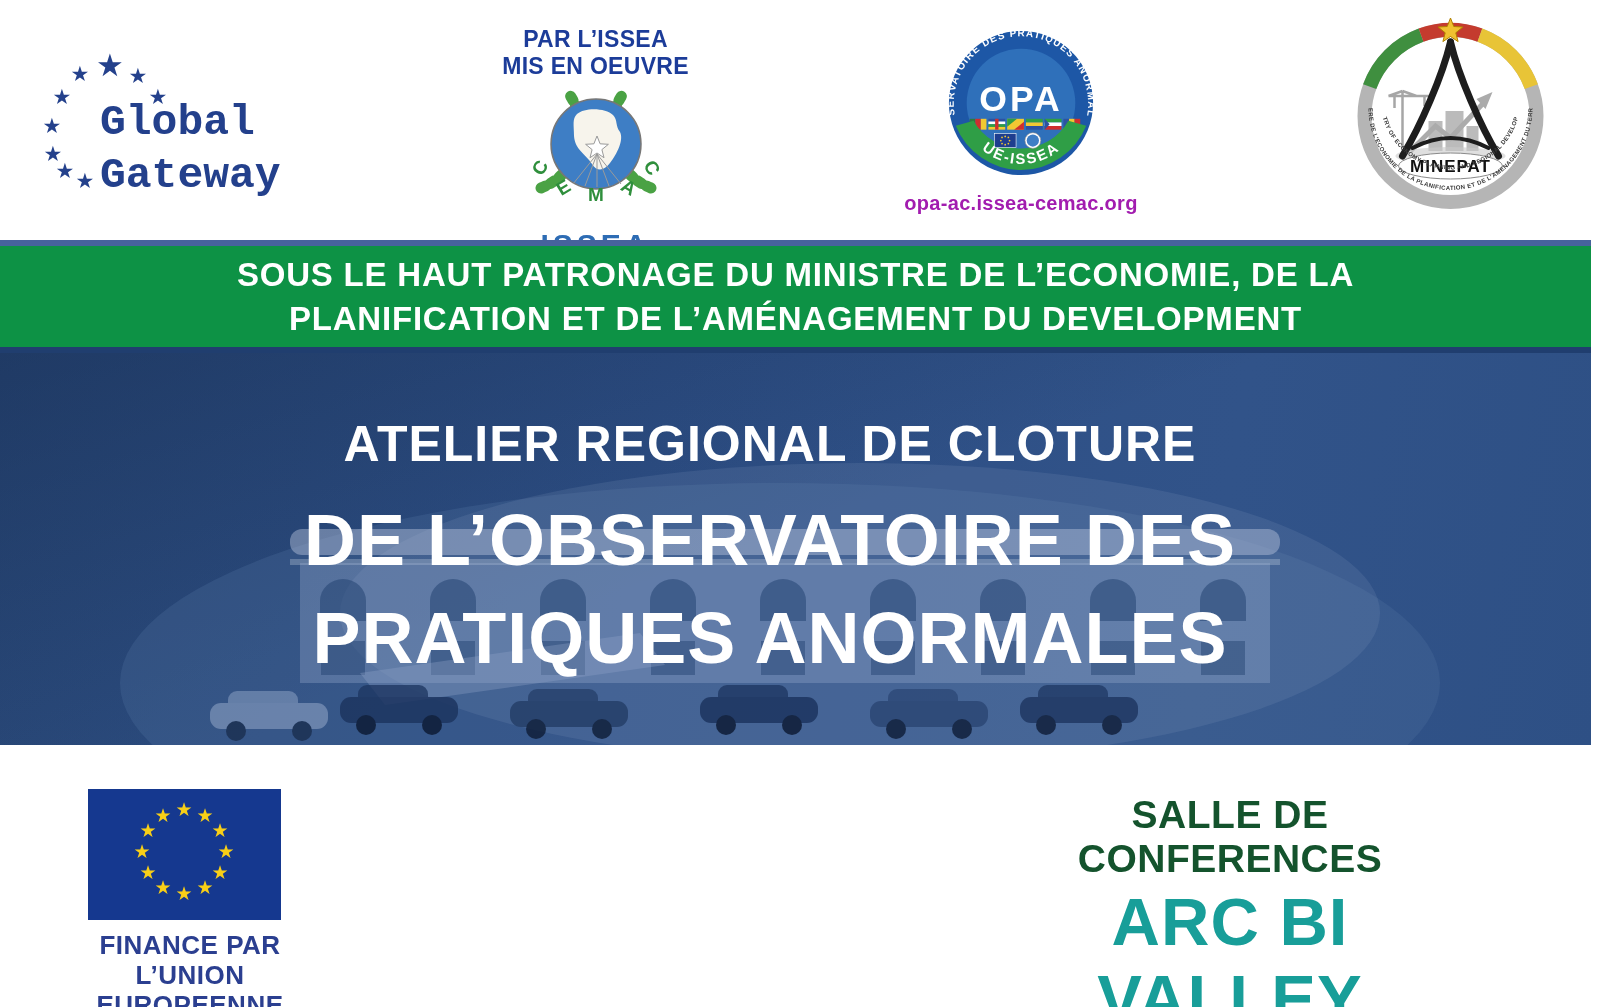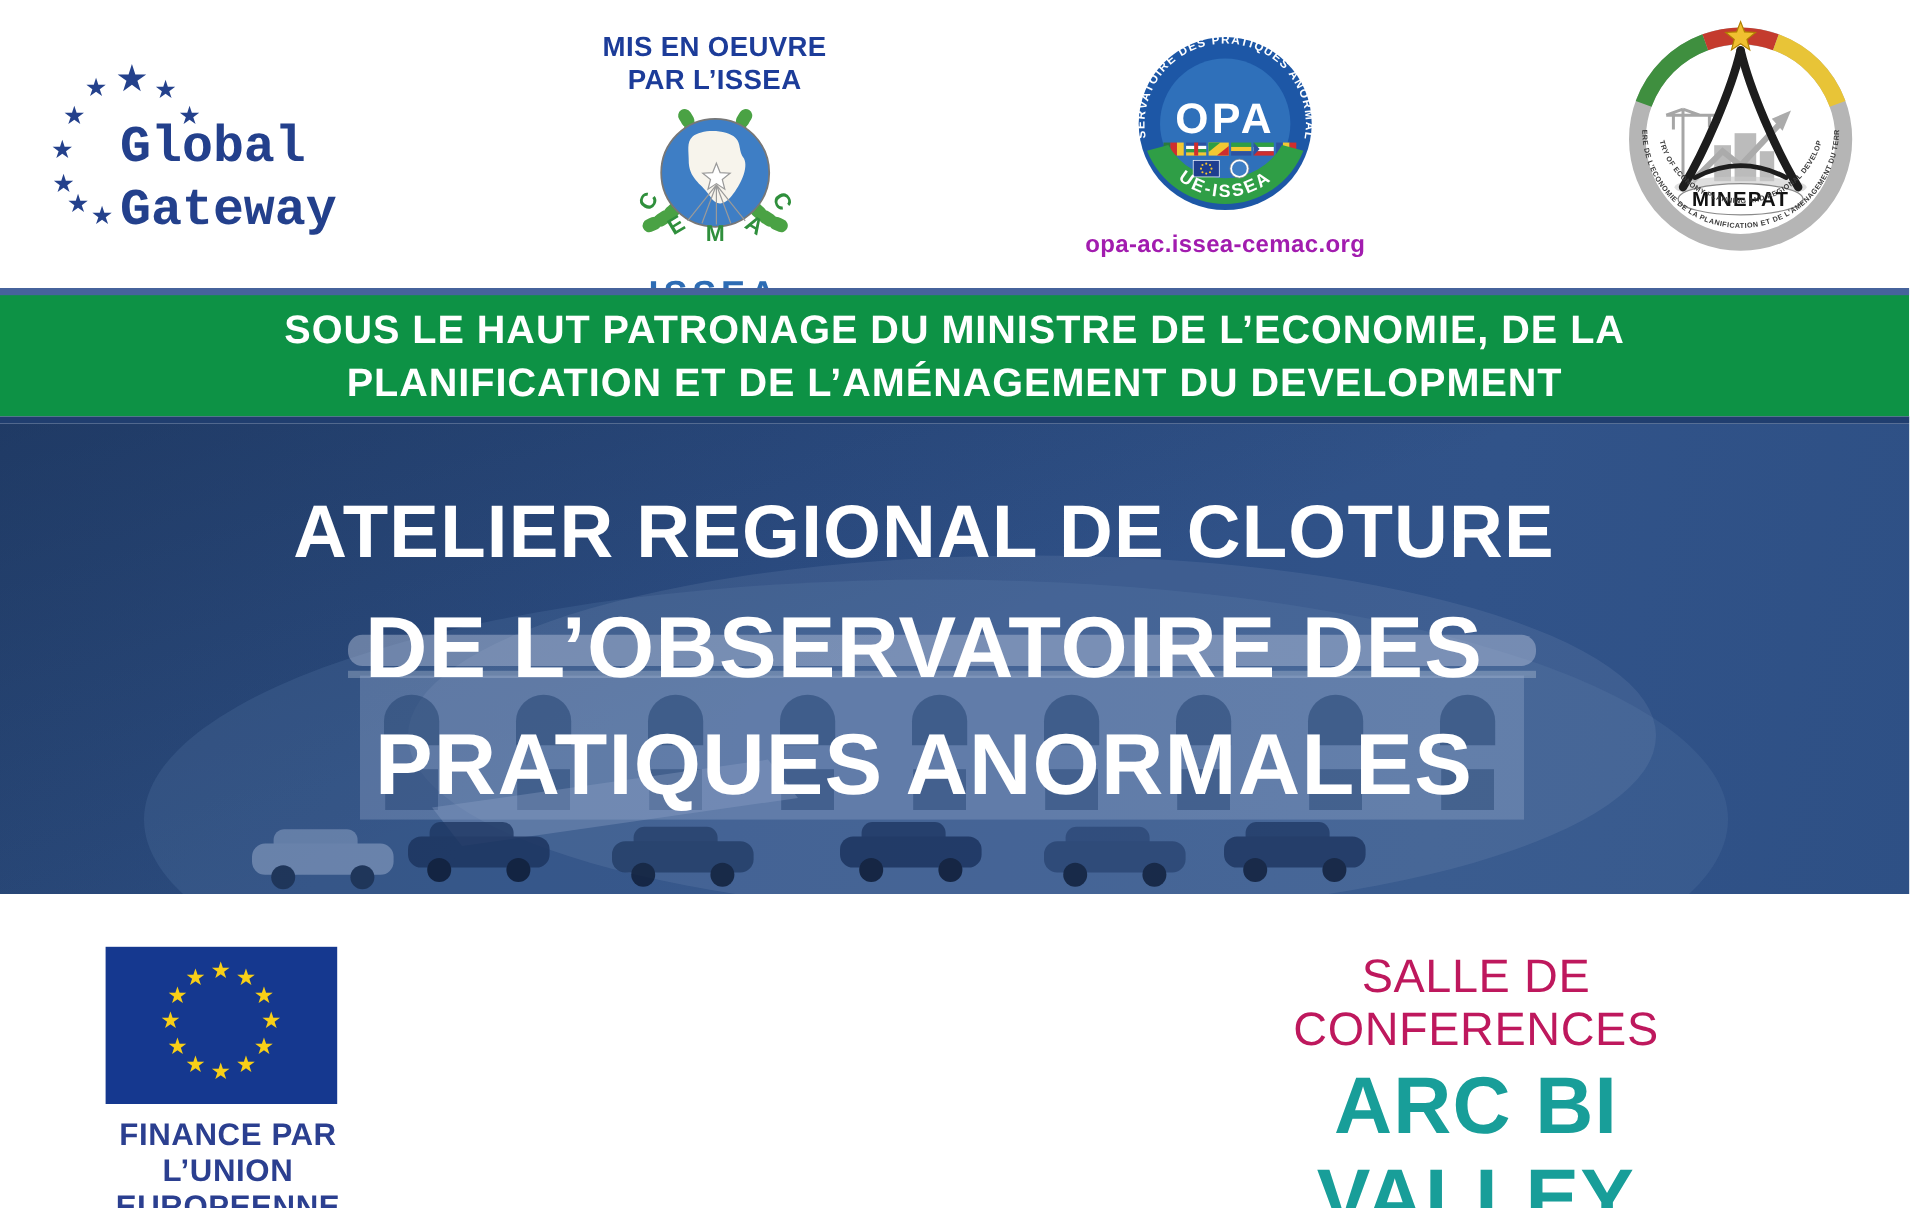--- a/index.html
+++ b/index.html
@@ -23,31 +23,31 @@
           border-top:6px solid #46639c;box-sizing:border-box;text-align:center;}
   .patronage-band .pline{color:#fff;font-weight:bold;font-size:33px;line-height:44px;letter-spacing:.8px;}
   .patronage-band .pline:first-child{margin-top:7px;}
   
   .hero-band{position:absolute;left:0;top:347px;width:1600px;height:398px;box-sizing:border-box;
           border-top:6px solid #203e6f;
           background:linear-gradient(100deg,#294878 0%,#2d4e84 40%,#315389 75%,#2e5085 100%);overflow:hidden;}
   .hero-shade{position:absolute;inset:0;background:linear-gradient(160deg,rgba(16,36,70,.38),rgba(16,36,70,0) 48%);}
   .building-svg{position:absolute;left:0;top:0;width:1600px;height:392px;}
   .hero-title{position:absolute;left:45px;top:44px;width:1450px;text-align:center;color:#fff;font-weight:bold;}
-  .hero-title .t1{font-size:62px;line-height:94px;letter-spacing:1px;}
+  .hero-title .t1{font-size:50px;line-height:94px;letter-spacing:1px;}
   .hero-title .t2,.hero-title .t3{font-size:72px;line-height:98px;letter-spacing:1px;}
   .right-sliver{position:absolute;right:0;top:240px;width:9px;height:505px;background:#fff;}
   
   .footer{position:absolute;left:0;top:745px;width:1600px;height:262px;background:#fff;}
   .eu-flag{position:absolute;left:88px;top:44px;width:193px;height:131px;background:#15388f;}
   .eu-star{position:absolute;color:#f8cf17;font-size:19px;line-height:20px;width:20px;text-align:center;}
   .eu-caption{position:absolute;left:40px;top:185px;width:300px;text-align:center;
           color:#2b3f90;font-weight:bold;font-size:26px;line-height:30px;letter-spacing:.5px;}
   .venue-block{position:absolute;left:980px;top:48px;width:500px;text-align:center;}
-  .venue-hall{color:#be185d;font-weight:normal;font-size:39px;letter-spacing:.5px;}
+  .venue-hall{color:#14532d;font-weight:bold;font-size:39px;letter-spacing:.5px;}
   .venue-name{color:#189e99;font-weight:bold;font-size:67px;letter-spacing:1px;margin-top:2px;}
 </style>
 </head>
 <body>
 
 <div class="poster">
 
   <header class="top-band">
 
     <div class="gg-logo">
@@ -61,22 +61,22 @@
       <span class="gg-star" style="left:24px;top:120px">★</span>
       <span class="gg-star" style="left:44px;top:130px">★</span>
       <div class="gg-text">
         <div>Global</div>
         <div>Gateway</div>
       </div>
     </div>
 
     <div class="issea-block">
       <div class="issea-caption">
+        <div>PAR L’ISSEA</div>
         <div>MIS EN OEUVRE</div>
-        <div>PAR L’ISSEA</div>
       </div>
       <svg width="170" height="150" viewBox="0 0 170 150">
         <path d="M30,108 A62 62 0 0 0 58,14" stroke="#4aa244" stroke-width="11" stroke-dasharray="5 5.5" fill="none" stroke-linecap="round"></path>
         <path d="M140,108 A62 62 0 0 1 112,14" stroke="#4aa244" stroke-width="11" stroke-dasharray="5 5.5" fill="none" stroke-linecap="round"></path>
         <circle cx="85" cy="64" r="45" fill="#3e7ec5" stroke="#777" stroke-width="1.5"></circle>
         <path d="M66,34 C74,27 95,28 102,35 C107,40 104,46 109,52 C113,60 106,74 99,83 C93,91 86,92 81,84 C75,74 64,70 63,56 C63,45 61,39 66,34 Z" fill="#f7f4ec"></path>
         <polygon points="86,56 89.1,63.8 97.4,64.3 90.9,69.6 93,77.7 86,73 79,77.7 81.1,69.6 74.6,64.3 82.9,63.8" fill="#fff" stroke="#999" stroke-width="1"></polygon>
         <path d="M86,74 L62,104 M86,74 L74,106 M86,74 L86,107 M86,74 L98,106 M86,74 L110,104" stroke="#9a9a9a" stroke-width="1" fill="none"></path>
         <text transform="translate(34.7,90.7) rotate(-62)" text-anchor="middle" font-size="19" font-weight="bold" fill="#2f8f3c">C</text>
         <text transform="translate(55.6,112.9) rotate(-31)" text-anchor="middle" font-size="19" font-weight="bold" fill="#2f8f3c">E</text>

